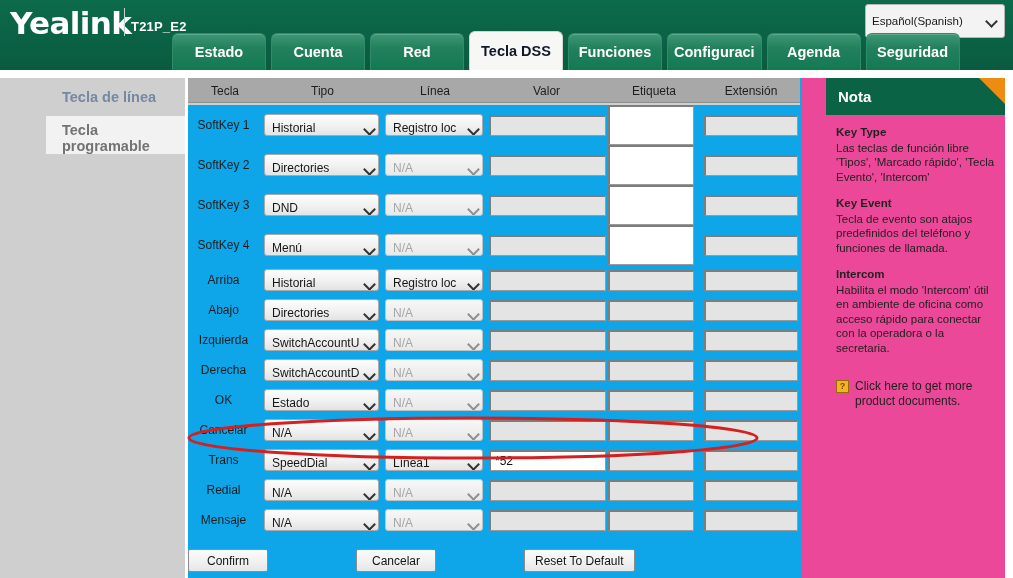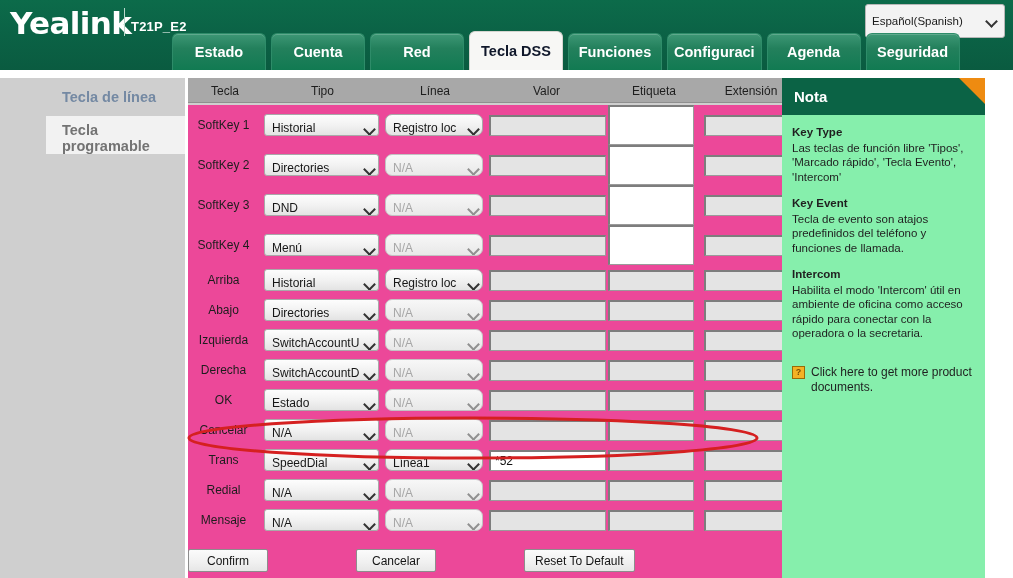--- a/index.html
+++ b/index.html
@@ -136,21 +136,21 @@
     margin-left: 18px;
     padding-left: 16px;
     border-radius: 0;
     align-items: flex-end;
   }
 
   
   .main {
     position: absolute; left: 186px; top: 8px;
     width: 617px; height: 500px;
-    background: #ec4899;
+    background: #0ea5e9;
     border-left: 2px solid #ffffff;
   }
 
   table.dsstable {
     width: 612px;
     border-collapse: collapse;
     table-layout: fixed;
   }
   table.dsstable th {
     background: #a8a8a8;
@@ -187,21 +187,21 @@
   }
   .sel .sv { flex: 1; overflow: hidden; text-overflow: clip; }
   .sel .chev { margin-left: 2px; flex: none; }
   .sel.disabled {
     color: #a6a6a6;
     background: linear-gradient(to bottom, #f7f7f7 0%, #efefef 55%, #e8e8e8 100%);
     border-color: #c2c2c2;
   }
   .sel.disabled .chev::before { border-color: #909090; }
   .sel.w-type { width: 115px; }
-  .sel.w-line { width: 98px; border-radius: 7px; }
+  .sel.w-line { width: 98px; }
 
   
   .inp {
     height: 21px;
     border: 1px solid #9a9a9a;
     border-top: 2px solid #7d7d7d;
     border-left: 2px solid #7d7d7d;
     background: #e4e4e4;
     font-size: 12px;
     color: #111;
@@ -231,23 +231,24 @@
     border-radius: 2px;
     font-size: 12px;
     color: #151515;
     display: flex; align-items: center; justify-content: center;
     padding: 0 10px;
     cursor: pointer;
   }
 
   
   .notepanel {
-    position: absolute; left: 782px; top: 8px;
+    position: absolute; left: 802px; top: 8px;
     width: 203px; height: 500px;
-    background: #86efac;
+    background: #ec4899;
+    padding-left: 24px;
   }
   .note-head {
     position: relative;
     height: 37px;
     background: #0b6345;
     color: #ffffff;
     font-size: 15px;
     font-weight: bold;
     display: flex; align-items: center;
     padding-left: 12px;

